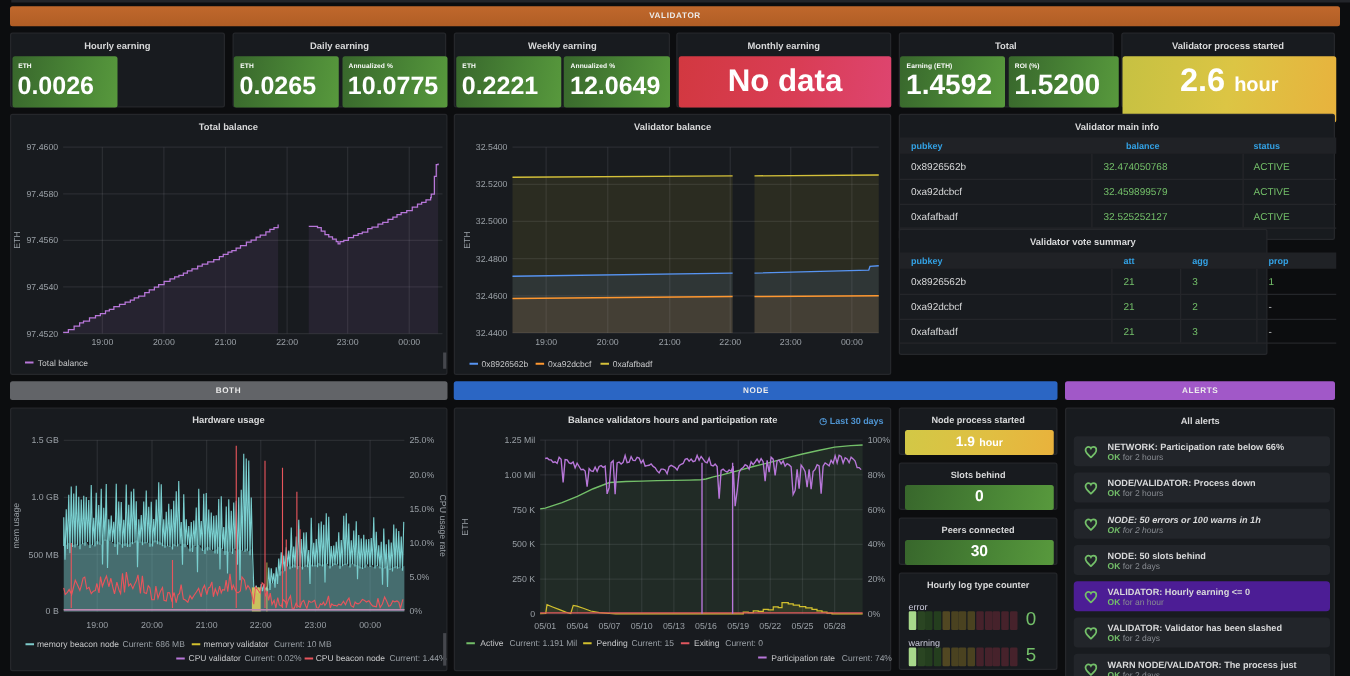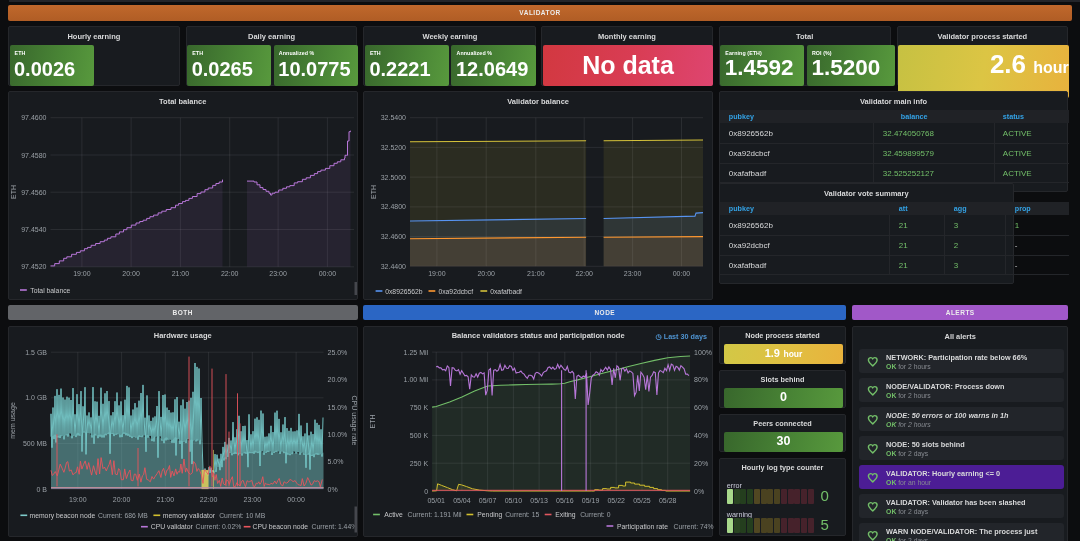--- a/index.html
+++ b/index.html
@@ -64,21 +64,21 @@
 <div class="cl">Earning (ETH)</div>
         <div class="cv" style="font-size:22.5px">1.4592</div>
       </div>
 <div class="cell" style="left:87.1px;top:18px;width:88px;height:41.0px;background:linear-gradient(100deg,#38672c 0%,#4a8636 60%,#58993d 100%)">
 <div class="cl">ROI (%)</div>
         <div class="cv" style="font-size:22.5px">1.5200</div>
       </div>
 </div>
 <div class="panel" style="left:896.5px;top:26.0px;width:171.8px;height:59.5px;">
 <div class="ptitle" style="top:4.5px;font-size:7.5px">Validator process started</div>
-<div class="cell" style="left:0.5px;top:18px;width:170.8px;height:53px;background:linear-gradient(100deg,#c6c142 0%,#dcc544 50%,#e8b23d 100%);text-align:right;">
+<div class="cell" style="left:0.5px;top:18px;width:170.8px;height:53px;background:linear-gradient(100deg,#c6c142 0%,#dcc544 50%,#e8b23d 100%);text-align:center;">
 <div style="color:#fff;font-weight:bold;font-size:26px;line-height:38px;">2.6 <span style="font-size:16px">hour</span></div>
       </div>
 </div>
 <div class="panel" style="left:8.0px;top:91.0px;width:349.5px;height:208.5px;">
 <div class="ptitle" style="top:4.5px;font-size:7.5px">Total balance</div>
 <svg width="350" height="208" viewBox="8 91 350 208">
 <line x1="49.5" y1="116.7" x2="353.0" y2="116.7" stroke="rgba(204,204,220,0.10)" stroke-width="1"></line>
 <text class="ax" x="45.5" y="119.2" text-anchor="end">97.4600</text>
 <line x1="49.5" y1="154.0" x2="353.0" y2="154.0" stroke="rgba(204,204,220,0.10)" stroke-width="1"></line>
 <text class="ax" x="45.5" y="156.5" text-anchor="end">97.4580</text>
@@ -252,21 +252,21 @@
 <line x1="140" y1="525.2" x2="146.8" y2="525.2" stroke="#b877d9" stroke-width="1.6"></line>
 <text class="lg" x="149.8" y="527.7">CPU validator</text>
         <text class="lgc" x="194.5" y="527.7">Current: 0.02%</text>
 <line x1="242.7" y1="525.2" x2="249.5" y2="525.2" stroke="#e8555c" stroke-width="1.6"></line>
 <text class="lg" x="251.5" y="527.7">CPU beacon node</text>
         <text class="lgc" x="310.5" y="527.7">Current: 1.44%</text>
 <rect x="353.5" y="505" width="2.5" height="26" fill="#45474d"></rect>
 </svg>
     </div>
 <div class="panel" style="left:363.4px;top:325.5px;width:349.5px;height:211.0px;">
-<div class="ptitle" style="top:4.5px;font-size:7.5px;">Balance validators status and participation node</div>
+<div class="ptitle" style="top:4.5px;font-size:7.5px;">Balance validators hours and participation rate</div>
 <div style="position:absolute;right:5px;top:5px;font-size:7.2px;font-weight:bold;color:#4f94d1;">◷ Last 30 days</div>
 <svg width="350" height="211" viewBox="363.40 325.5 350 211">
 <line x1="431.5" y1="350.6" x2="689.5" y2="350.6" stroke="rgba(204,204,220,0.10)" stroke-width="1"></line>
 <text class="ax" x="427.5" y="353.1" text-anchor="end">1.25 Mil</text>
 <line x1="431.5" y1="378.4" x2="689.5" y2="378.4" stroke="rgba(204,204,220,0.10)" stroke-width="1"></line>
 <text class="ax" x="427.5" y="380.9" text-anchor="end">1.00 Mil</text>
 <line x1="431.5" y1="406.2" x2="689.5" y2="406.2" stroke="rgba(204,204,220,0.10)" stroke-width="1"></line>
 <text class="ax" x="427.5" y="408.7" text-anchor="end">750 K</text>
 <line x1="431.5" y1="433.9" x2="689.5" y2="433.9" stroke="rgba(204,204,220,0.10)" stroke-width="1"></line>
 <text class="ax" x="427.5" y="436.4" text-anchor="end">500 K</text>

